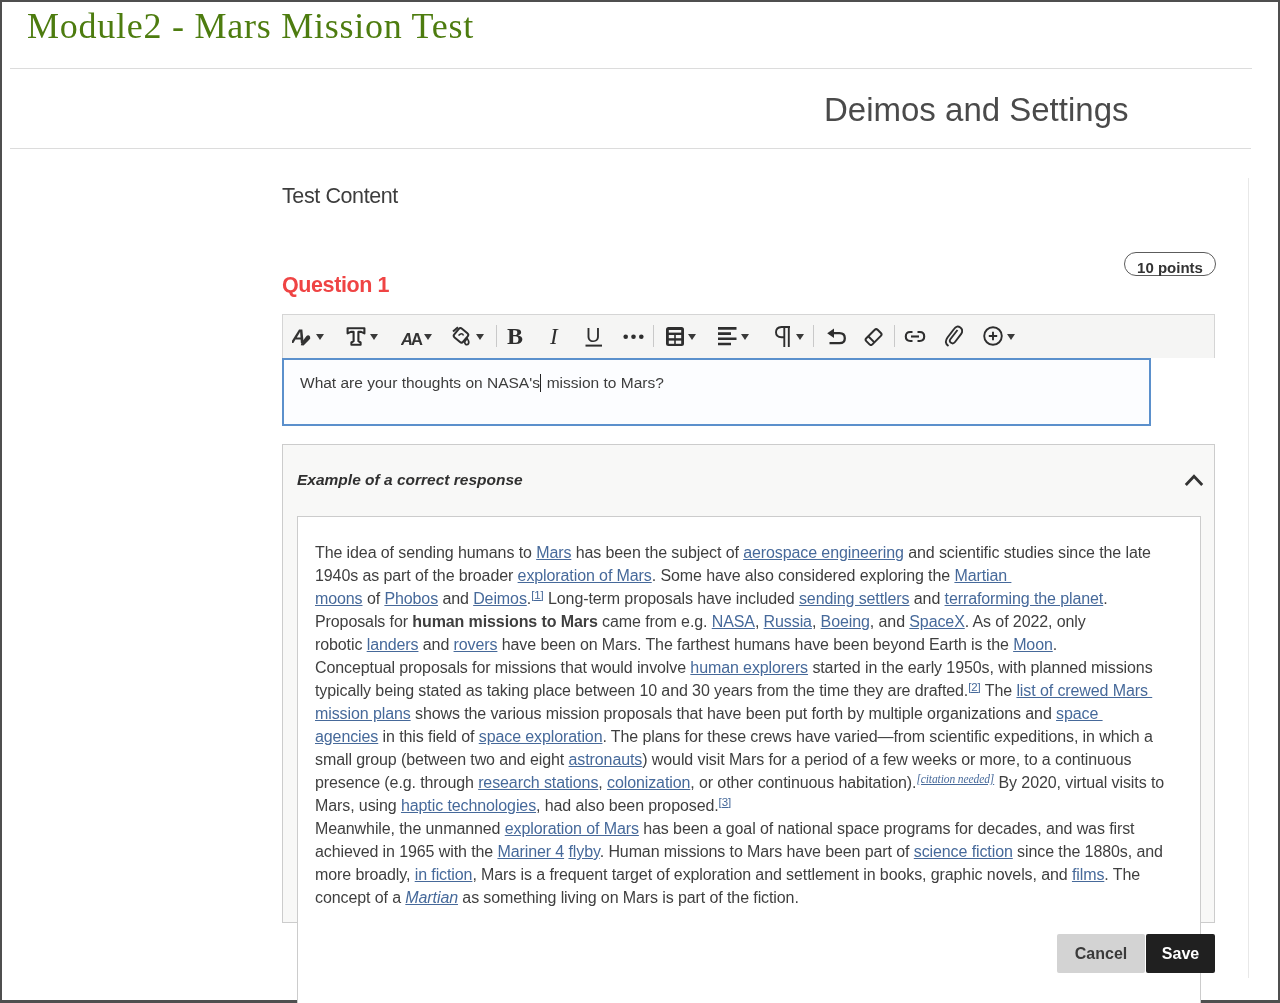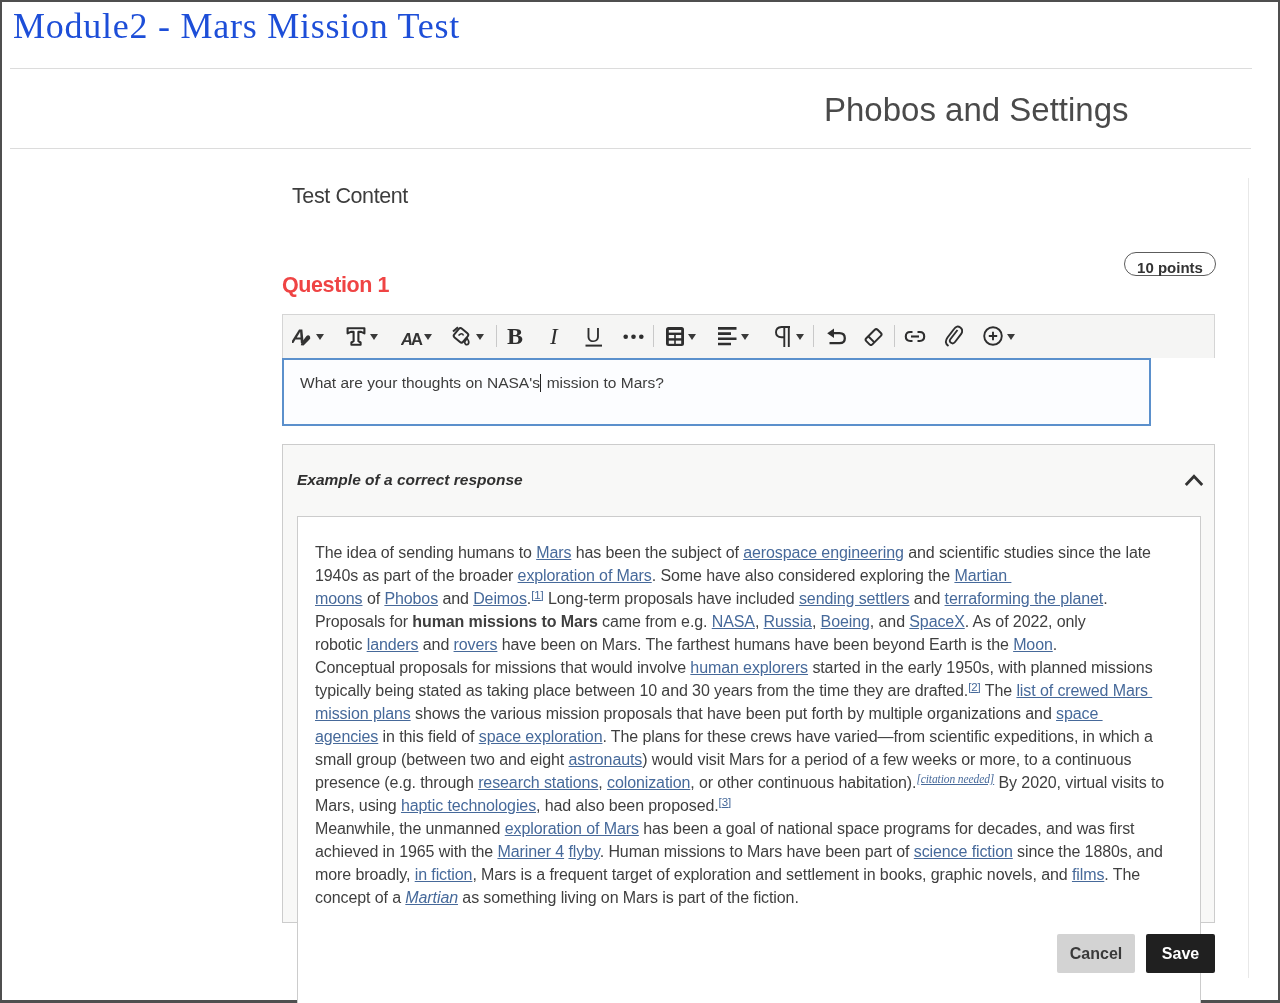--- a/index.html
+++ b/index.html
@@ -1,27 +1,27 @@
 <!DOCTYPE html>
 <html><head>
 <meta charset="utf-8">
 <style>
 * { margin:0; padding:0; box-sizing:border-box; }
 html,body { width:1280px; height:1003px; background:#fff; overflow:hidden; }
 body { font-family:"Liberation Sans", sans-serif; position:relative; }
 .frame { position:absolute; left:0; top:0; width:1280px; height:1003px;
   border-top:2px solid #4f4f4f; border-bottom:3px solid #4f4f4f;
   border-left:2px solid #4f4f4f; border-right:2px solid #4f4f4f; }
-.title { position:absolute; left:13px; top:5px; font-family:"Liberation Serif", serif;
-  font-size:36px; color:#1d4ed8; letter-spacing:0.75px; }
+.title { position:absolute; left:27px; top:5px; font-family:"Liberation Serif", serif;
+  font-size:36px; color:#4d7c0f; letter-spacing:0.75px; }
 .hr1 { position:absolute; left:10px; top:68px; width:1242px; height:1px; background:#dcdcdc; }
 .hr2 { position:absolute; left:10px; top:148px; width:1241px; height:1px; background:#dcdcdc; }
 .cas { position:absolute; left:824px; top:91px; font-size:33px; font-weight:400; color:#4a4a4a; }
 .vline { position:absolute; left:1248px; top:178px; width:1px; height:800px; background:#e8e8e8; }
-.testcontent { position:absolute; left:292px; top:184px; font-size:21.5px; letter-spacing:-0.4px; color:#3d3d3d;text-align:right; }
+.testcontent { position:absolute; left:282px; top:184px; font-size:21.5px; letter-spacing:-0.4px; color:#3d3d3d;text-align:right; }
 .q1 { position:absolute; left:282px; top:273px; font-size:21.5px; letter-spacing:-0.4px; font-weight:bold; color:#ef4444; }
 .pill { position:absolute; left:1124px; top:252px; width:92px; height:24px;
   border:1.5px solid #5c5c5c; border-radius:16px; background:#fff;
   font-size:15px; font-weight:bold; color:#333; text-align:center; line-height:29px; }
 .toolbar { position:absolute; left:282px; top:314px; width:933px; height:44px;
   background:#f5f5f4; border:1px solid #d5d5d5; border-bottom:none; }
 .ti { position:absolute; color:#3a3a3a; }
 .sep { position:absolute; width:1px; height:22px; top:325px; background:#c9c9c9; }
 .caret { position:absolute; width:0; height:0; border-left:4.5px solid transparent;
   border-right:4.5px solid transparent; border-top:6px solid #3a3a3a; top:334px; }
@@ -36,30 +36,30 @@
 .chev { position:absolute; right:10px; top:29px; }
 .inner { position:absolute; left:14px; top:71px; width:904px; height:500px;
   background:#fff; border:1px solid #cccccc; padding:24px 17px; }
 .para { font-size:16px; line-height:23px; color:#3f3f3f; letter-spacing:-0.1px; }
 .para a { color:#46699a; text-decoration:underline; }
 .para b { font-weight:bold; }
 .para sup { font-size:11.5px; vertical-align:5px; line-height:0; }
 .para sup.i a { font-style:italic;font-family:Liberation Serif, serif; }
 .btn { position:absolute; top:934px; height:39px; border-radius:2px;
   font-size:16px; font-weight:bold; text-align:center; line-height:39px; }
-.cancel { left:1057px; width:78px; background:#d3d3d3; color:#3a3a3a; }
+.cancel { left:1057px; width:88px; background:#d3d3d3; color:#3a3a3a; }
 .save { left:1146px; width:69px; background:#202020; color:#fff; }
 svg { display:block; }
 </style>
 </head>
 <body>
 <div class="frame"></div>
 <div class="title">Module2 - Mars Mission Test</div>
 <div class="hr1"></div>
-<div class="cas">Phobos and Settings</div>
+<div class="cas">Deimos and Settings</div>
 <div class="hr2"></div>
 <div class="vline"></div>
 <div class="testcontent">Test Content</div>
 <div class="q1">Question 1</div>
 <div class="pill">10 points</div>
 
 <div class="toolbar"></div>
 
 <div class="ti" style="left:292px; top:327px;">
 <svg width="20" height="19" viewBox="0 0 20 19">

